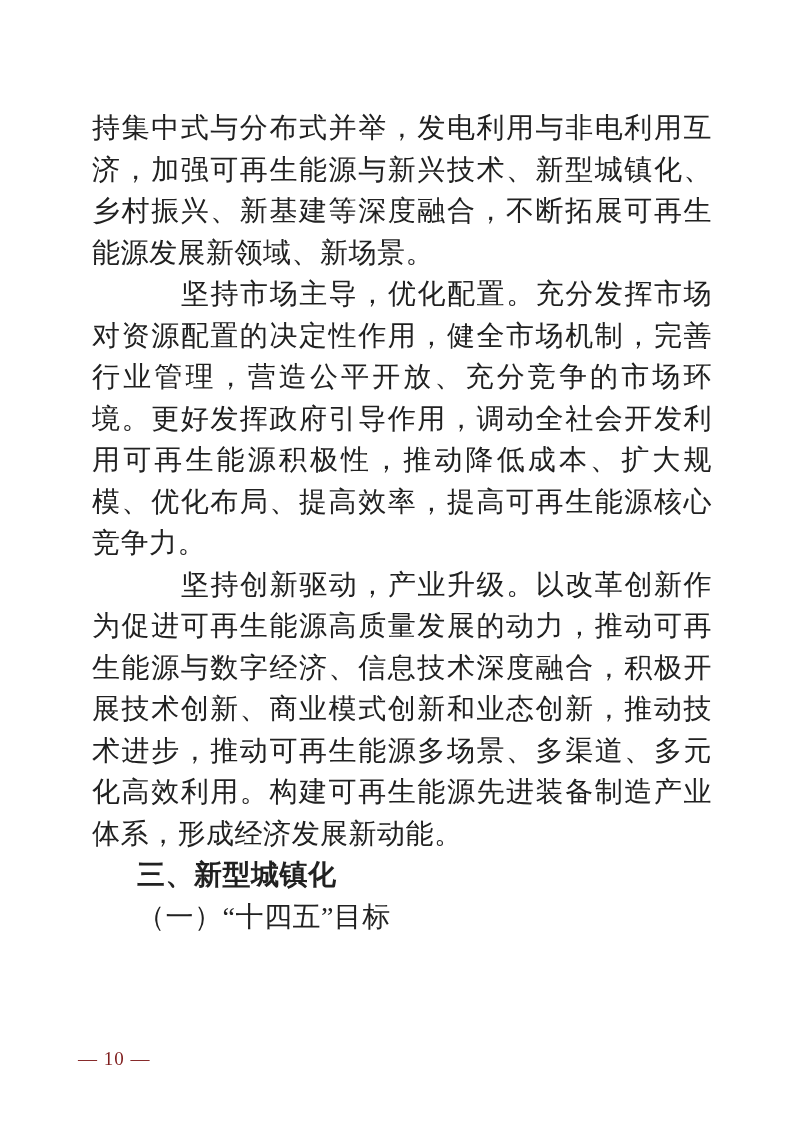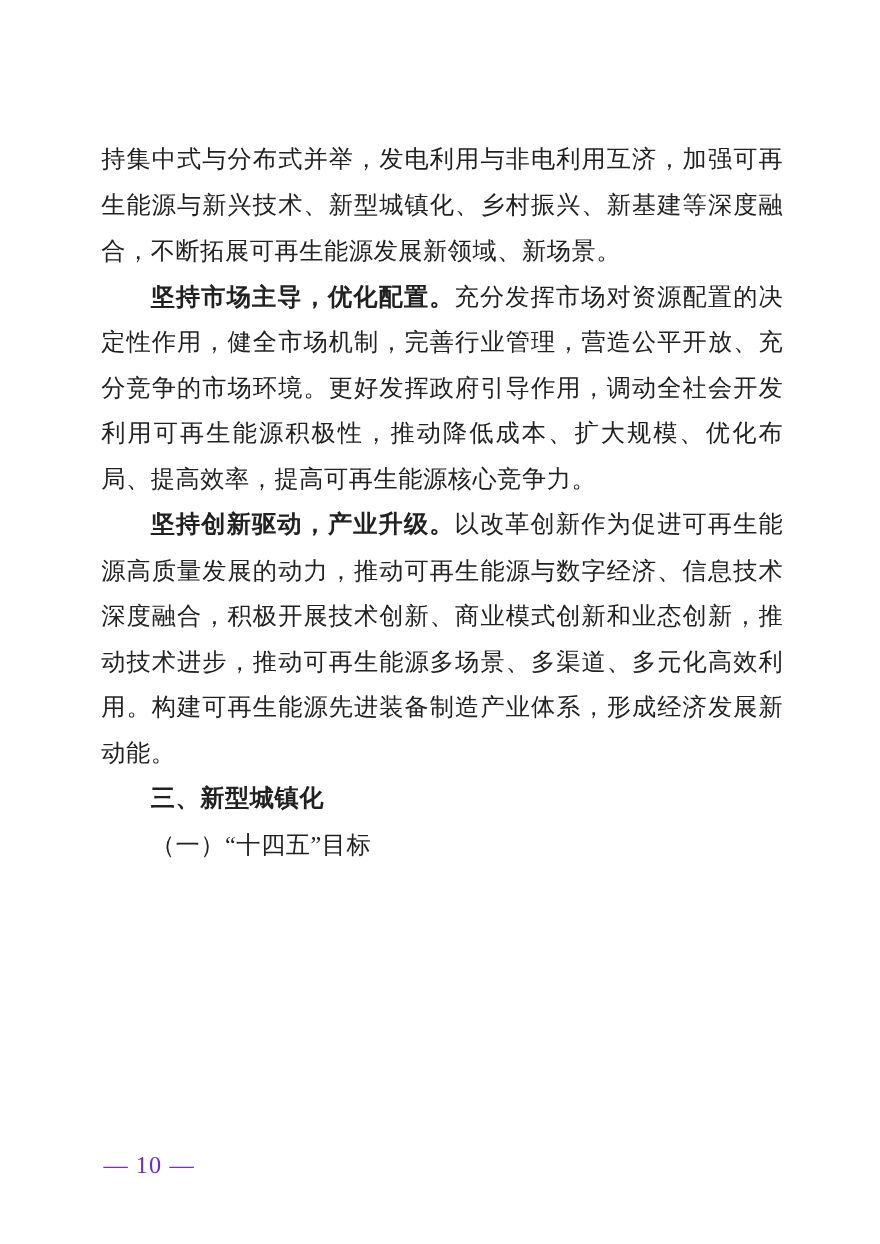--- a/index.html
+++ b/index.html
@@ -12,53 +12,54 @@
     width: 800px;
     height: 1131px;
     background: #ffffff;
     overflow: hidden;
     font-family: "Liberation Serif", "DejaVu Serif", serif;
     color: #212121;
   }
   .content {
     position: absolute;
     left: 92px;
-    top: 124px;
+    top: 107px;
     width: 620px;
-    font-size: 22px;
+    font-size: 28px;
     line-height: 41.5px;
     text-align: justify;
     text-justify: inter-ideograph;
     letter-spacing: 0.5px;
   }
   .content p {
     margin: 0;
     padding: 0;
     text-indent: 45px;
   }
   .content p.continuation {
     text-indent: 0;
   }
   .lead {
-    font-weight: bold;
+    font-weight: normal;
+    margin-left: 44px;
   }
   .heading-1 {
     font-weight: bold;
     font-family: "Liberation Sans", "DejaVu Sans", sans-serif;
   }
   .heading-2 {
     font-weight: normal;
   }
   .page-number {
     position: absolute;
-    left: 94px;
+    left: 78px;
     top: 1046px;
-    font-size: 22px;
+    font-size: 19px;
     line-height: 26px;
-    color: #6d28d9;
+    color: #7f1d1d;
     letter-spacing: 1px;
   }
 </style>
 </head>
 <body>
 
 <div class="page">
   <div class="content">
 
     <p class="continuation"><span>持集中式与分布式并举，发电利用与非电利用互济，加强可再生能源与新兴技术、新型城镇化、乡村振兴、新基建等深度融合，不断拓展可再生能源发展新领域、新场景。</span></p>

